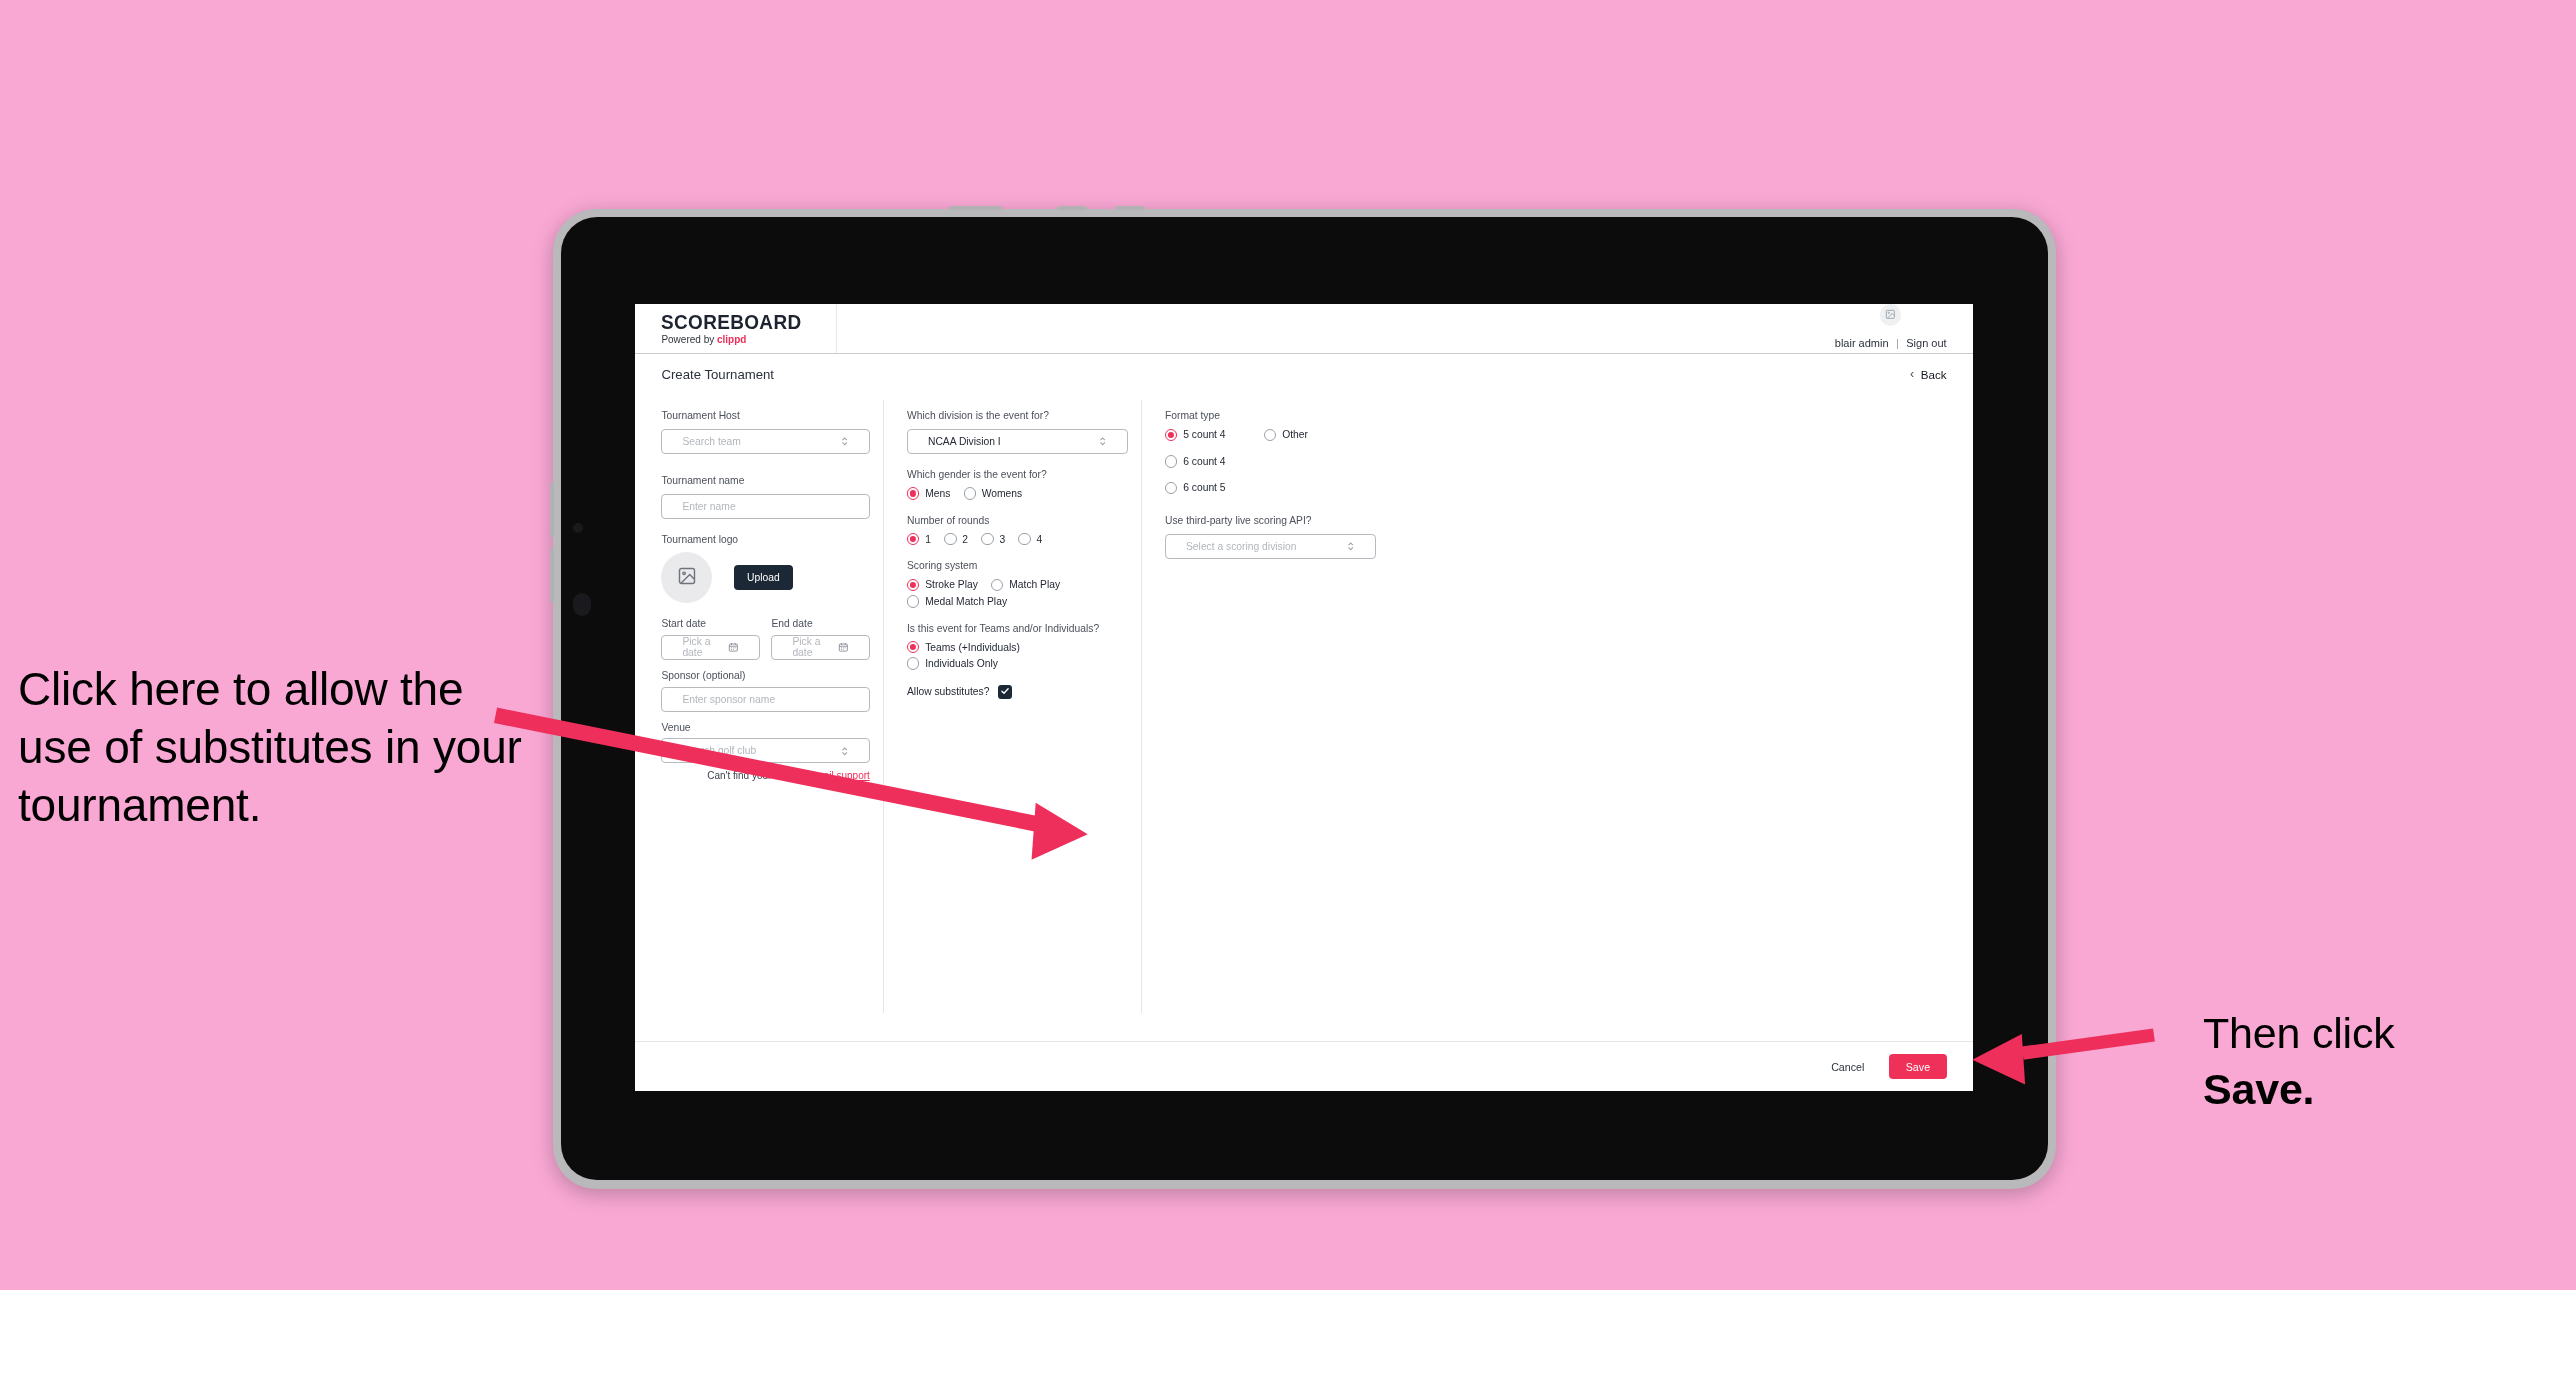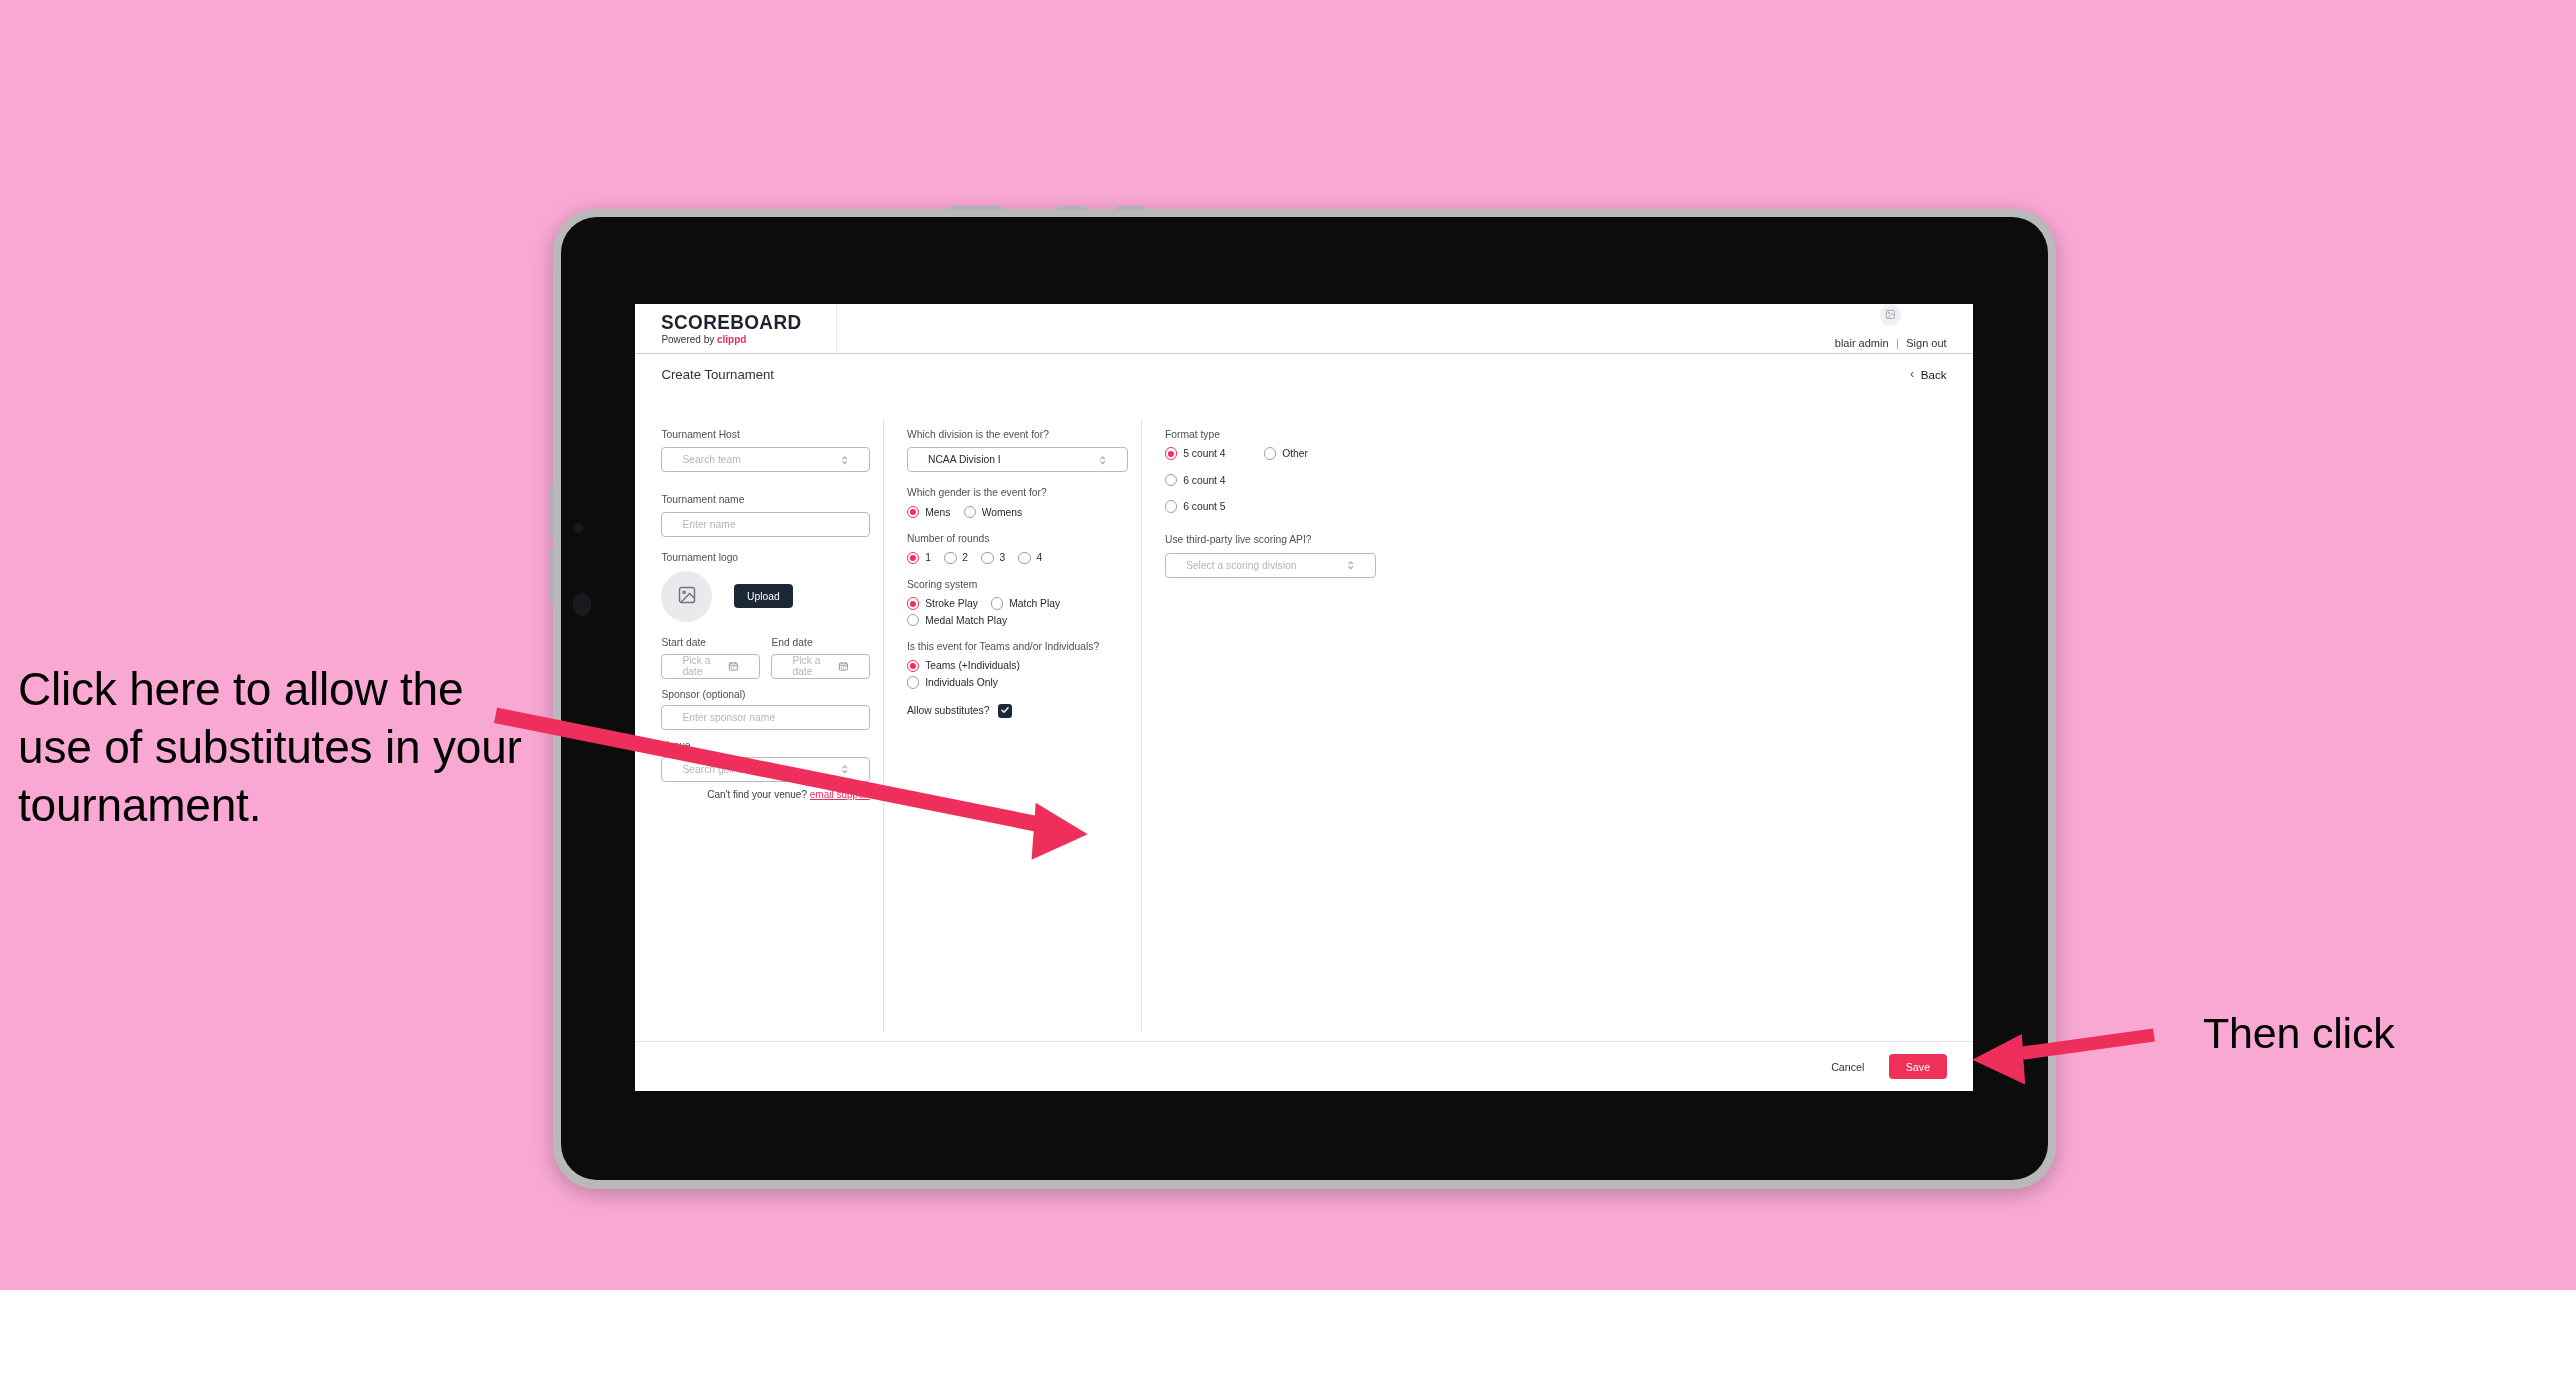--- a/index.html
+++ b/index.html
@@ -145,21 +145,20 @@
     display: flex; align-items: center; gap: 6.6px;
     cursor: pointer;
   }
   .chev { font-size: 12.4px; color: #4a4f58; line-height: 1; }
 
   
   .form-body {
     display: flex;
     padding: 6.6px 0 0 0;
     height: 657px;
-    align-items: center;
   }
   .col {
     padding: 10px 0 0 0;
     height: 613px;
   }
   .col-1 { width: 248px; padding-left: 26.4px; padding-right: 13.2px; }
   .col-2 { width: 258px; padding-left: 23px; padding-right: 13.2px;
            border-left: 0.8px solid #e4e5e8; }
   .col-3 { width: 248px; padding-left: 23px; padding-right: 13.2px;
            border-left: 0.8px solid #e4e5e8; }
@@ -587,20 +586,21 @@
     <div class="app-footer">
       <button class="btn-cancel">Cancel</button>
       <button class="btn-save">Save</button>
     </div>
   </div>
 
   <div class="anno anno-left">Click here to allow the use of substitutes in your tournament.</div>
 
   <div class="anno anno-right">
     <div>Then click</div>
+    <div class="bold">Save.</div>
   </div>
 
   <svg class="arrow-svg" width="2576" height="1386" viewBox="0 0 3119 1678">
 
     <g>
       <path d="M 600 866 L 1268 1000" stroke="#ef2f5b" stroke-width="19" stroke-linecap="butt" fill="none"></path>
       <path d="M 1317 1010 L 1254 972 L 1249 1041 Z" fill="#ef2f5b"></path>
     </g>
 
     <g>

